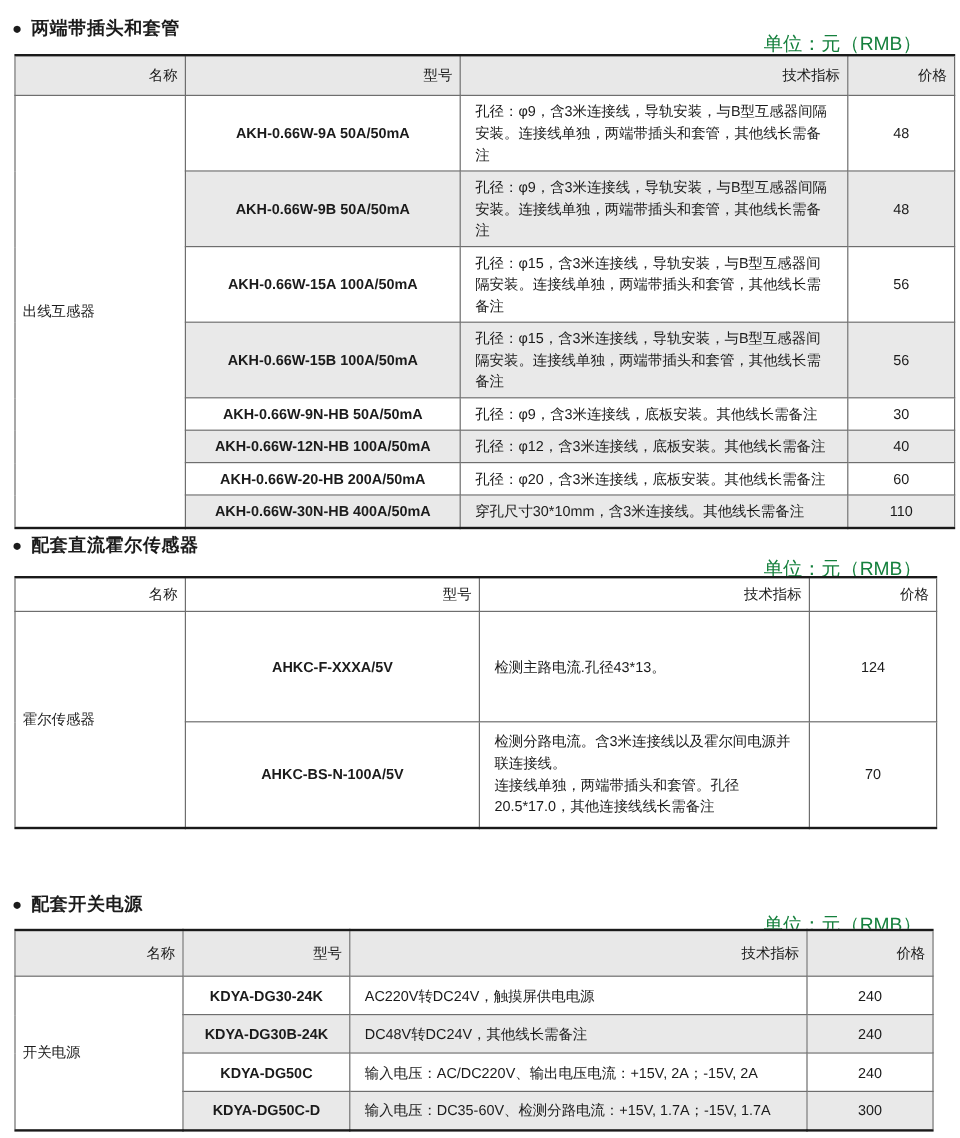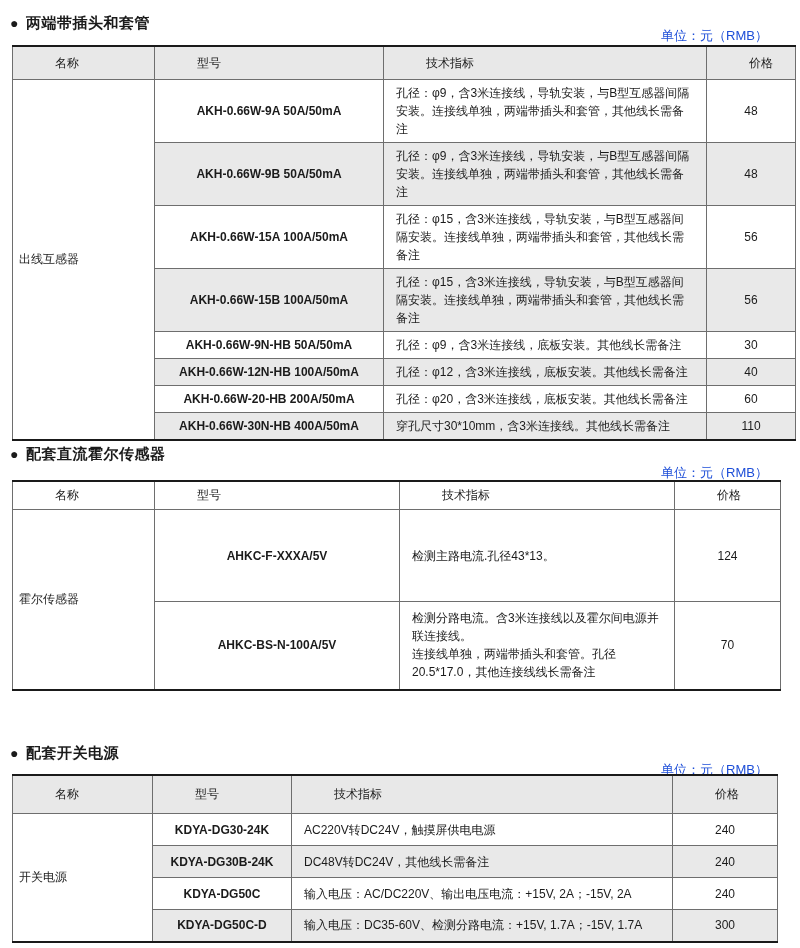--- a/index.html
+++ b/index.html
@@ -14,38 +14,38 @@
   .sec-title{
     position:absolute;left:10px;
     font-size:15px;font-weight:bold;
     display:flex;align-items:center;gap:7px;
     letter-spacing:0.5px;
     white-space:nowrap;
   }
   .sec-title .bullet{font-size:14px;line-height:1;transform:translateY(-1px);}
   .unit{
     position:absolute;right:32px;
-    font-size:13px;color:#1d4ed8;white-space:nowrap;
+    font-size:16px;color:#15803d;white-space:nowrap;
   }
   table.tbl{
     position:absolute;left:12px;
     border-collapse:collapse;table-layout:fixed;
     border-top:2px solid #1a1a1a;
     border-bottom:2px solid #1a1a1a;
     background:#fff;
   }
   .tbl th,.tbl td{
     border:1px solid #6e6e6e;
     font-size:12px;font-weight:normal;
     padding:2px 6px;
     vertical-align:middle;
     color:#1b1b1b;
     overflow:hidden;
   }
-  .tbl th{text-align:left;padding-left:42px;}
+  .tbl th{text-align:right;padding-left:42px;}
   .tbl td.name{text-align:left;background:#fff;}
   .tbl td.model{text-align:center;white-space:nowrap;font-weight:bold;}
   .tbl td.price{text-align:center;}
   .tbl td.spec{
     text-align:left;padding:4px 12px;
     white-space:pre-line;line-height:1.5;
   }
   
   #table-0{top:45px;width:783px;}
   #table-0 th{height:28px;background:#e8e8e8;}

